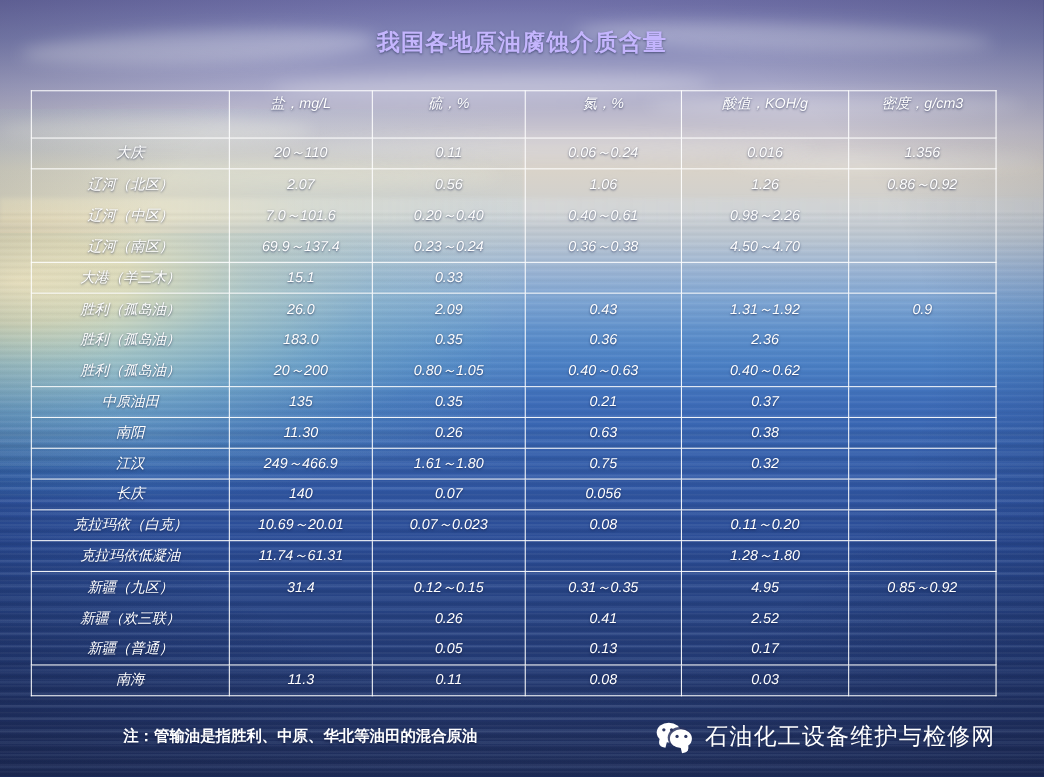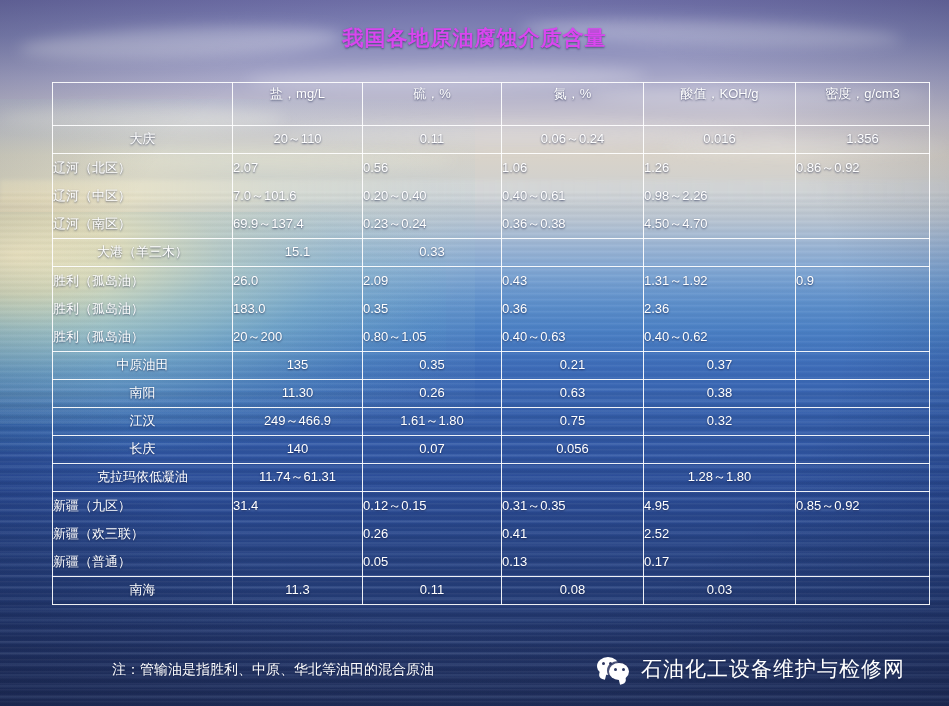--- a/index.html
+++ b/index.html
@@ -129,30 +129,31 @@
   
   #content { position: absolute; inset: 0; z-index: 2; }
 
   .slide-title {
     position: absolute;
     left: 0; top: 24px;
     width: 949px;
     text-align: center;
     font-size: 21px;
     font-weight: bold;
-    color: #d946ef;
+    color: #c4b5fd;
     letter-spacing: 1px;
     text-shadow: 0 1px 2px rgba(20,30,70,0.55);
   }
 
   
   .tbl-wrap {
     position: absolute;
-    left: 52px; top: 82px;
+    left: 28px; top: 82px;
     width: 877px;
+    font-style: italic;
   }
   table.data {
     width: 100%;
     border-collapse: collapse;
     table-layout: fixed;
     color: #ffffff;
     font-size: 13px;
   }
   table.data col.c-name  { width: 180px; }
   table.data col.c-v     { width: 130px; }
@@ -180,30 +181,30 @@
   table.data td.blank-hdr { border-left: 1px solid rgba(255,255,255,0.92); }
 
   
   table.data td.grp {
     padding: 0;
     vertical-align: top;
   }
   table.data td.grp .sub {
     height: 28px;
     line-height: 28px;
-    text-align: left;
+    text-align: center;
     white-space: nowrap;
     overflow: hidden;
   }
 
   .note {
     position: absolute;
     left: 112px; top: 661px;
     font-size: 14px;
-    font-weight: normal;
+    font-weight: bold;
     color: #ffffff;
     text-shadow: 0 1px 2px rgba(15,25,65,0.7);
     white-space: nowrap;
   }
 
   .watermark {
     position: absolute;
     left: 597px; top: 655px;
     display: flex;
     align-items: center;
@@ -414,20 +415,28 @@
           </tr>
           <tr>
             <td>长庆</td>
             <td>140</td>
             <td>0.07</td>
             <td>0.056</td>
             <td></td>
             <td></td>
           </tr>
           <tr>
+            <td>克拉玛依（白克）</td>
+            <td>10.69～20.01</td>
+            <td>0.07～0.023</td>
+            <td>0.08</td>
+            <td>0.11～0.20</td>
+            <td></td>
+          </tr>
+          <tr>
             <td>克拉玛依低凝油</td>
             <td>11.74～61.31</td>
             <td></td>
             <td></td>
             <td>1.28～1.80</td>
             <td></td>
           </tr>
           <tr>
             <td class="grp">
               <div class="sub">新疆（九区）</div>

